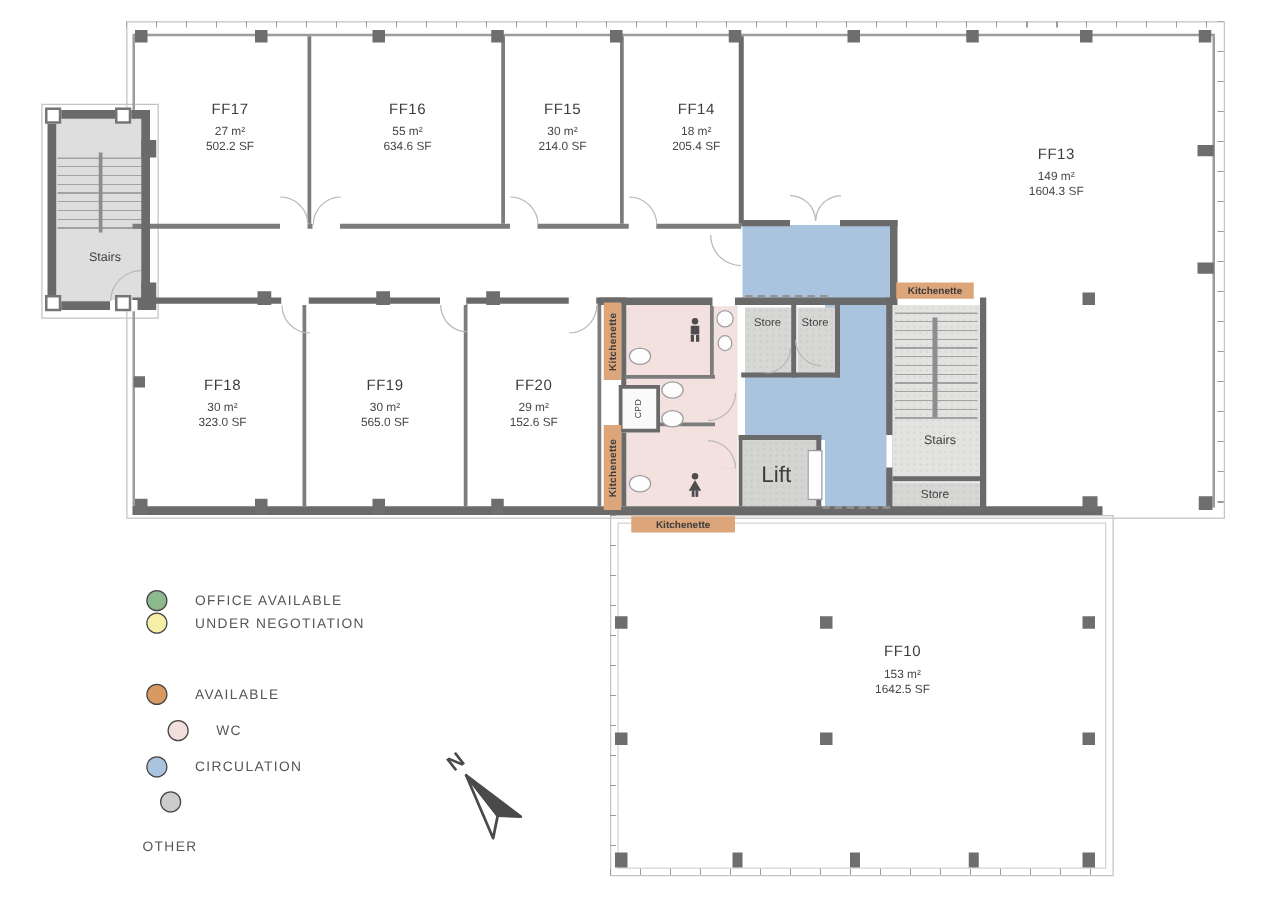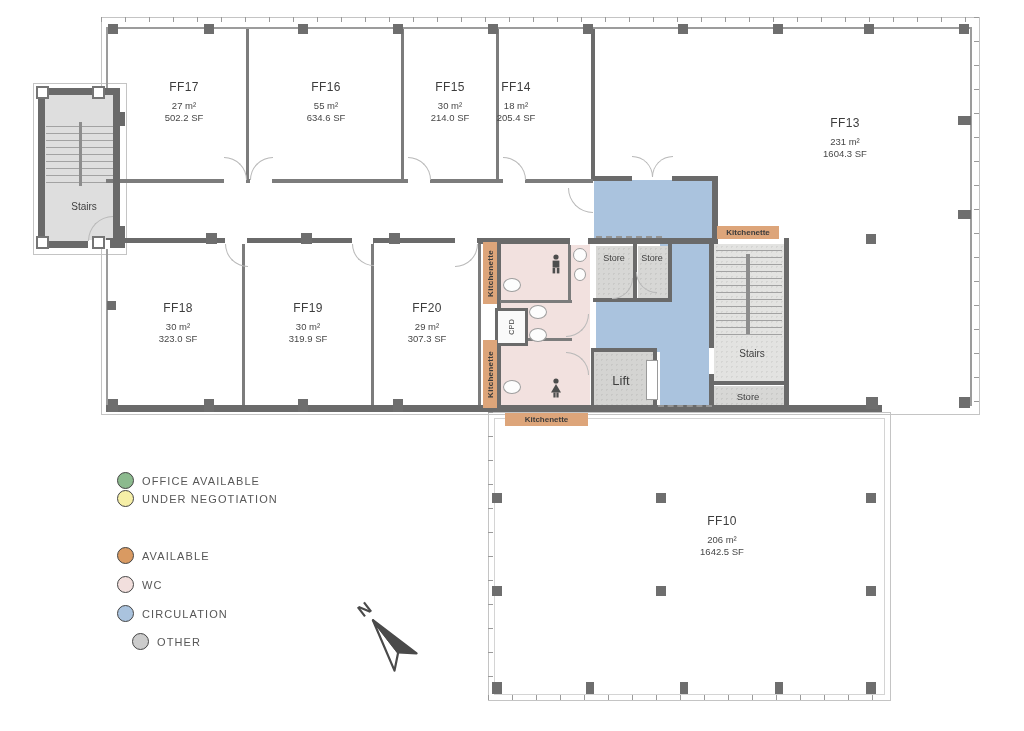--- a/index.html
+++ b/index.html
@@ -28,21 +28,21 @@
   .recess{position:absolute;background:#fff;border:1px solid #9a9a9a;z-index:6;}
   .fx{position:absolute;background:#fdfdfd;border:1px solid #9e9e9e;border-radius:50%;z-index:6;}
   .room-label{position:absolute;text-align:center;transform:translateX(-50%);color:#3d3d3d;z-index:8;}
   .rname{font-size:12px;letter-spacing:.4px;white-space:nowrap;}
   .rarea{font-size:9.5px;line-height:12px;color:#474747;white-space:nowrap;margin-top:6px;}
   .small-label{position:absolute;font-size:10px;color:#3f3f3f;transform:translate(-50%,-50%);white-space:nowrap;z-index:8;}
   .kbar{position:absolute;display:flex;align-items:center;justify-content:center;font-size:8px;font-weight:bold;color:#3c3c3c;z-index:7;}
   .vtext{writing-mode:vertical-rl;transform:rotate(180deg);letter-spacing:.3px;}
   .cpd{position:absolute;background:#fafafa;border:3px solid #6a6a6a;box-sizing:border-box;display:flex;align-items:center;justify-content:center;font-size:7px;color:#3c3c3c;z-index:6;}
   .person{position:absolute;z-index:7;}
-  .lrow{position:absolute;display:flex;align-items:center;gap:8px;z-index:8;text-align:right;}
+  .lrow{position:absolute;display:flex;align-items:center;gap:22px;z-index:8;text-align:right;}
   .swatch{width:17px;height:17px;border-radius:50%;border:1.5px solid #454545;box-sizing:border-box;}
   .ltext{font-size:11px;letter-spacing:1.1px;color:#575757;}
   .north{position:absolute;left:362px;top:592px;width:52px;height:95px;transform:rotate(-38deg);display:flex;flex-direction:column;align-items:center;z-index:8;}
   .north-n{font-size:17px;font-weight:bold;color:#4a4a4a;margin-bottom:2px;}
 </style>
 </head>
 <body>
 
 <div id="canvas">
 
@@ -225,74 +225,74 @@
     <div class="rarea"><span>27 m²</span><br><span>502.2 SF</span></div>
   </div>
   <div class="room-label" style="left:326px;top:80px;">
     <div class="rname">FF16</div>
     <div class="rarea"><span>55 m²</span><br><span>634.6 SF</span></div>
   </div>
   <div class="room-label" style="left:450px;top:80px;">
     <div class="rname">FF15</div>
     <div class="rarea"><span>30 m²</span><br><span>214.0 SF</span></div>
   </div>
-  <div class="room-label" style="left:516px;top:80px;">
+  <div class="room-label" style="left:557px;top:80px;">
     <div class="rname">FF14</div>
     <div class="rarea"><span>18 m²</span><br><span>205.4 SF</span></div>
   </div>
   <div class="room-label" style="left:845px;top:116px;">
     <div class="rname">FF13</div>
-    <div class="rarea"><span>231 m²</span><br><span>1604.3 SF</span></div>
+    <div class="rarea"><span>149 m²</span><br><span>1604.3 SF</span></div>
   </div>
   <div class="room-label" style="left:178px;top:301px;">
     <div class="rname">FF18</div>
     <div class="rarea"><span>30 m²</span><br><span>323.0 SF</span></div>
   </div>
   <div class="room-label" style="left:308px;top:301px;">
     <div class="rname">FF19</div>
-    <div class="rarea"><span>30 m²</span><br><span>319.9 SF</span></div>
+    <div class="rarea"><span>30 m²</span><br><span>565.0 SF</span></div>
   </div>
   <div class="room-label" style="left:427px;top:301px;">
     <div class="rname">FF20</div>
-    <div class="rarea"><span>29 m²</span><br><span>307.3 SF</span></div>
+    <div class="rarea"><span>29 m²</span><br><span>152.6 SF</span></div>
   </div>
   <div class="room-label" style="left:722px;top:514px;">
     <div class="rname">FF10</div>
-    <div class="rarea"><span>206 m²</span><br><span>1642.5 SF</span></div>
+    <div class="rarea"><span>153 m²</span><br><span>1642.5 SF</span></div>
   </div>
 
   <div class="small-label" style="left:84px;top:206px;">Stairs</div>
   <div class="small-label" style="left:752px;top:353px;">Stairs</div>
   <div class="small-label" style="left:614px;top:258px;font-size:9px;">Store</div>
   <div class="small-label" style="left:652px;top:258px;font-size:9px;">Store</div>
   <div class="small-label" style="left:748px;top:396px;font-size:9.5px;">Store</div>
-  <div class="small-label" style="left:621px;top:380px;font-size:13px;">Lift</div>
+  <div class="small-label" style="left:621px;top:380px;font-size:18px;">Lift</div>
 
   <div>
     <div class="lrow" style="left:117px;top:472px;">
       <span class="swatch" style="background-color: rgb(140, 186, 142);"></span>
       <span class="ltext">OFFICE AVAILABLE</span>
     </div>
     <div class="lrow" style="left:117px;top:490px;">
       <span class="swatch" style="background-color: rgb(246, 239, 167);"></span>
       <span class="ltext">UNDER NEGOTIATION</span>
     </div>
     <div class="lrow" style="left:117px;top:547px;">
       <span class="swatch" style="background-color: rgb(217, 154, 98);"></span>
       <span class="ltext">AVAILABLE</span>
     </div>
-    <div class="lrow" style="left:117px;top:576px;">
+    <div class="lrow" style="left:134px;top:576px;">
       <span class="swatch" style="background-color: rgb(242, 223, 221);"></span>
       <span class="ltext">WC</span>
     </div>
     <div class="lrow" style="left:117px;top:605px;">
       <span class="swatch" style="background-color: rgb(170, 195, 222);"></span>
       <span class="ltext">CIRCULATION</span>
     </div>
-    <div class="lrow" style="left:132px;top:633px;">
+    <div class="lrow" style="left:114px;top:633px;flex-direction:column;">
       <span class="swatch" style="background-color: rgb(204, 204, 204);"></span>
       <span class="ltext">OTHER</span>
     </div>
   </div>
 
   <div class="north">
     <div class="north-n">N</div>
     <svg width="36" height="58" viewBox="0 0 36 58">
       <polygon points="18,1 18,42 4,54" fill="#ffffff" stroke="#4a4a4a" stroke-width="2.2" stroke-linejoin="round"></polygon>
       <polygon points="18,1 32,54 18,42" fill="#4a4a4a" stroke="#4a4a4a" stroke-width="2.2" stroke-linejoin="round"></polygon>

